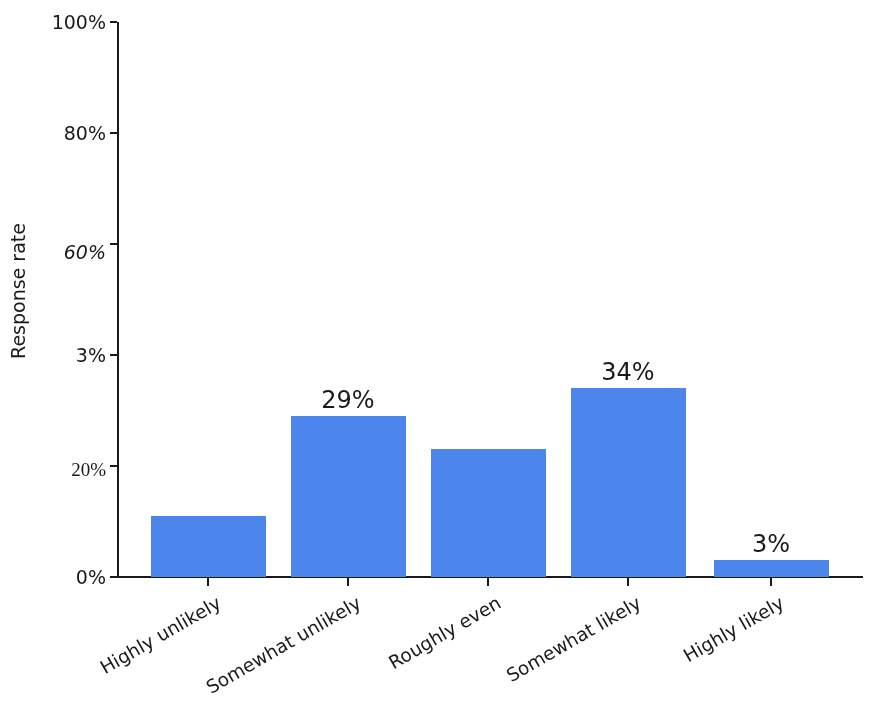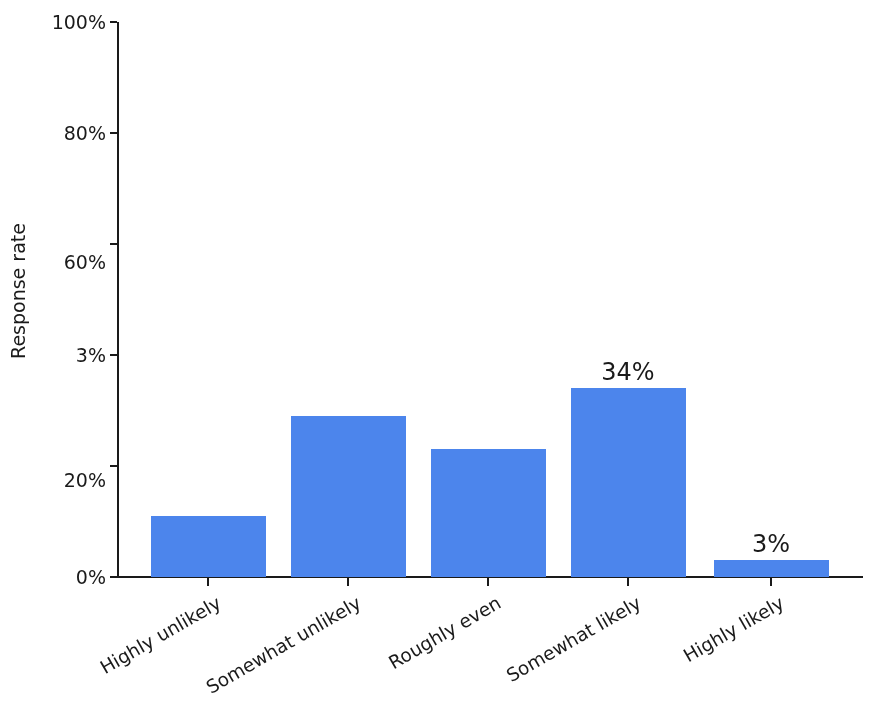--- a/index.html
+++ b/index.html
@@ -129,29 +129,29 @@
   <div id="yspine"></div>
   <div id="xspine"></div>
 
   <div id="ytickgroup">
       <div class="ytick-row" style="left: 117px; top: 577px;">
         <div class="ytick-mark" style="top: -1px;"></div>
         <div class="ytick-label" style="top: 0px;">0%</div>
       </div>
       <div class="ytick-row" style="left: 117px; top: 466px;">
         <div class="ytick-mark" style="top: -1px;"></div>
-        <div class="ytick-label" style="top: 14px;">20%</div>
+        <div class="ytick-label" style="top: 4px; font-family: Liberation Serif, serif;">20%</div>
       </div>
       <div class="ytick-row" style="left: 117px; top: 355px;">
         <div class="ytick-mark" style="top: -1px;"></div>
         <div class="ytick-label" style="top: 0px;">3%</div>
       </div>
       <div class="ytick-row" style="left: 117px; top: 244px;">
         <div class="ytick-mark" style="top: -1px;"></div>
-        <div class="ytick-label" style="top: 18px;">60%</div>
+        <div class="ytick-label" style="top: 8px; font-style: italic;">60%</div>
       </div>
       <div class="ytick-row" style="left: 117px; top: 133px;">
         <div class="ytick-mark" style="top: -1px;"></div>
         <div class="ytick-label" style="top: 0px; margin-left: 28px;">80%</div>
       </div>
       <div class="ytick-row" style="left: 117px; top: 22px;">
         <div class="ytick-mark" style="top: -1px;"></div>
         <div class="ytick-label" style="top: 0px; text-align: right;">100%</div>
       </div>
     </div>
@@ -164,20 +164,21 @@
       <div class="xtick-label" style="left: 0px; width: 494px;">Roughly even</div>
       <div class="xtick-mark" style="left: 626.8px;"></div>
       <div class="xtick-label" style="left: 0px; width: 634px;">Somewhat likely</div>
       <div class="xtick-mark" style="left: 769.8px;"></div>
       <div class="xtick-label" style="left: 0px; width: 777px;">Highly likely</div>
     </div>
 
   <div id="plot">
       <div class="bar" title="Highly unlikely: 11%" style="left: 33.5px; width: 115px; height: 61.05px; background: rgb(76, 133, 236);"></div>
       <div class="bar" title="Somewhat unlikely: 29%" style="left: 173.5px; width: 115px; height: 160.95px; background: rgb(76, 133, 236);"></div>
+      <div class="bar-label" style="left: 173.5px; width: 115px; top: 364.05px;">29%</div>
       <div class="bar" title="Roughly even: 23%" style="left: 313.5px; width: 115px; height: 127.65px; background: rgb(76, 133, 236);"></div>
       <div class="bar" title="Somewhat likely: 34%" style="left: 453.5px; width: 115px; height: 188.7px; background: rgb(76, 133, 236);"></div>
       <div class="bar-label" style="left: 453.5px; width: 115px; top: 336.3px;">34%</div>
       <div class="bar" title="Highly likely: 3%" style="left: 596.5px; width: 115px; height: 16.65px; background: rgb(76, 133, 236);"></div>
       <div class="bar-label" style="left: 596.5px; width: 115px; top: 508.35px;">3%</div>
     </div>
 
 </div>
 
 </body></html>

